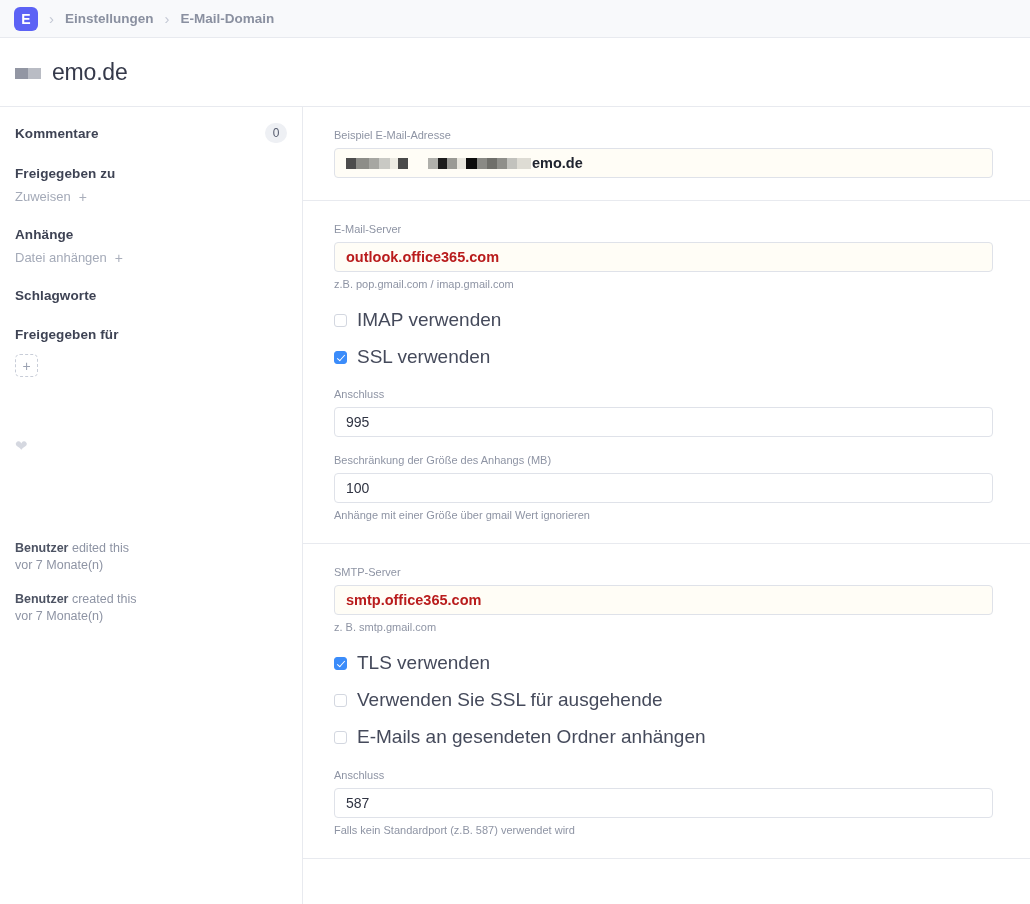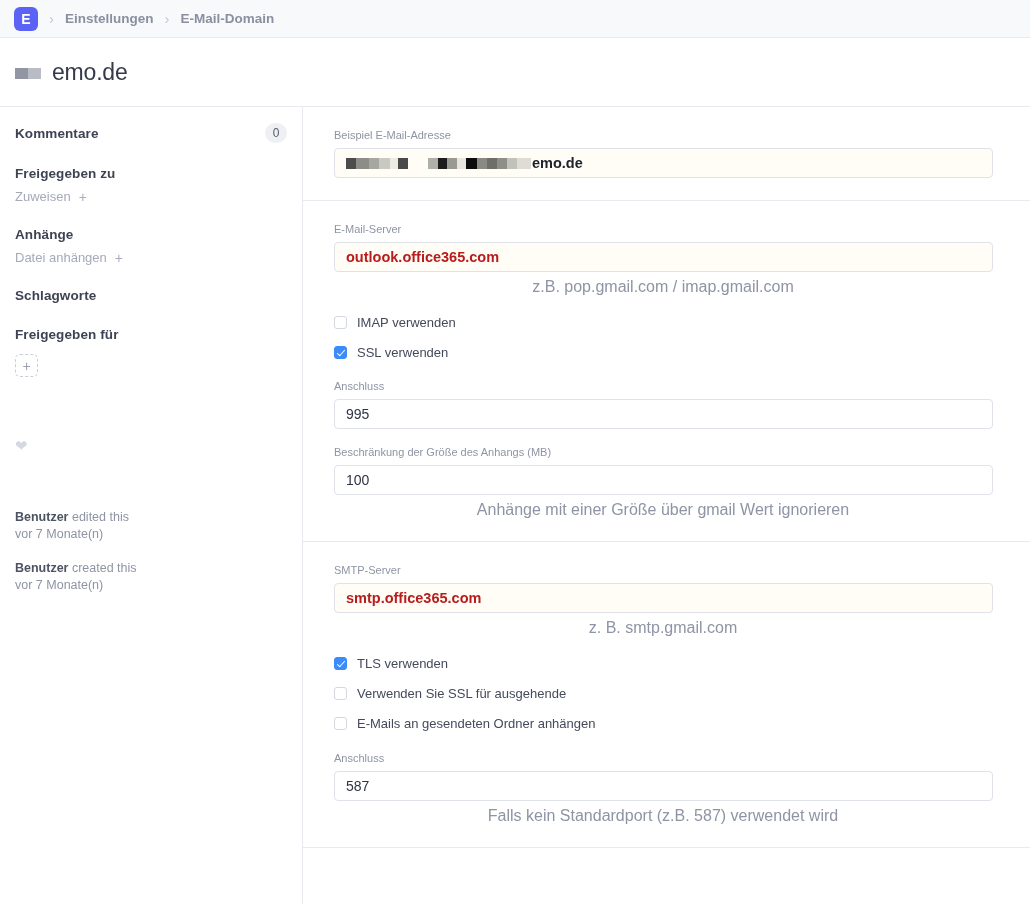--- a/index.html
+++ b/index.html
@@ -130,21 +130,21 @@
     line-height: 1;
     background: #fff;
   }
   .heart {
     margin-top: 61px;
     color: #d5d8e0;
     font-size: 15px;
     line-height: 1;
     width: 16px;
   }
-  .activity { margin-top: 56px; }
+  .activity { margin-top: 87px; }
   .activity p {
     font-size: 12.5px;
     color: #8e94a4;
     line-height: 17px;
   }
   .activity p b { color: #4d5363; font-weight: bold; }
   .activity .second { margin-top: 17px; }
 
   
   .main {
@@ -159,25 +159,24 @@
   }
   .section.last { border-bottom: 1px solid #e8eaef; }
   .field + .field { margin-top: 17px; }
   .flabel {
     font-size: 11px;
     color: #8e94a4;
     margin-bottom: 7px;
     display: block;
   }
   .fhint {
-    font-size: 16px;
+    font-size: 11px;
     color: #8e94a4;
     margin-top: 6px;
     display: block;
-    text-align: center;
   }
   .input {
     width: 659px;
     height: 30px;
     border: 1px solid #dfe2e9;
     border-radius: 4px;
     background: #ffffff;
     display: flex;
     align-items: center;
     padding: 0 11px;
@@ -218,21 +217,21 @@
   }
   .cbox.on::after {
     content: "";
     position: absolute;
     left: 4px; top: 1px;
     width: 3px; height: 7px;
     border: solid #fff;
     border-width: 0 1.6px 1.6px 0;
     transform: rotate(42deg);
   }
-  .clabel { font-size: 13px; color: #454a5b; }
+  .clabel { font-size: 19px; color: #454a5b; }
   .gap-top { margin-top: 19px; }
 </style>
 </head>
 <body>
 
 <div class="topbar">
   <div class="logo-badge">E</div>
   <span class="crumb-sep">›</span>
   <span class="crumb">Einstellungen</span>
   <span class="crumb-sep">›</span>

